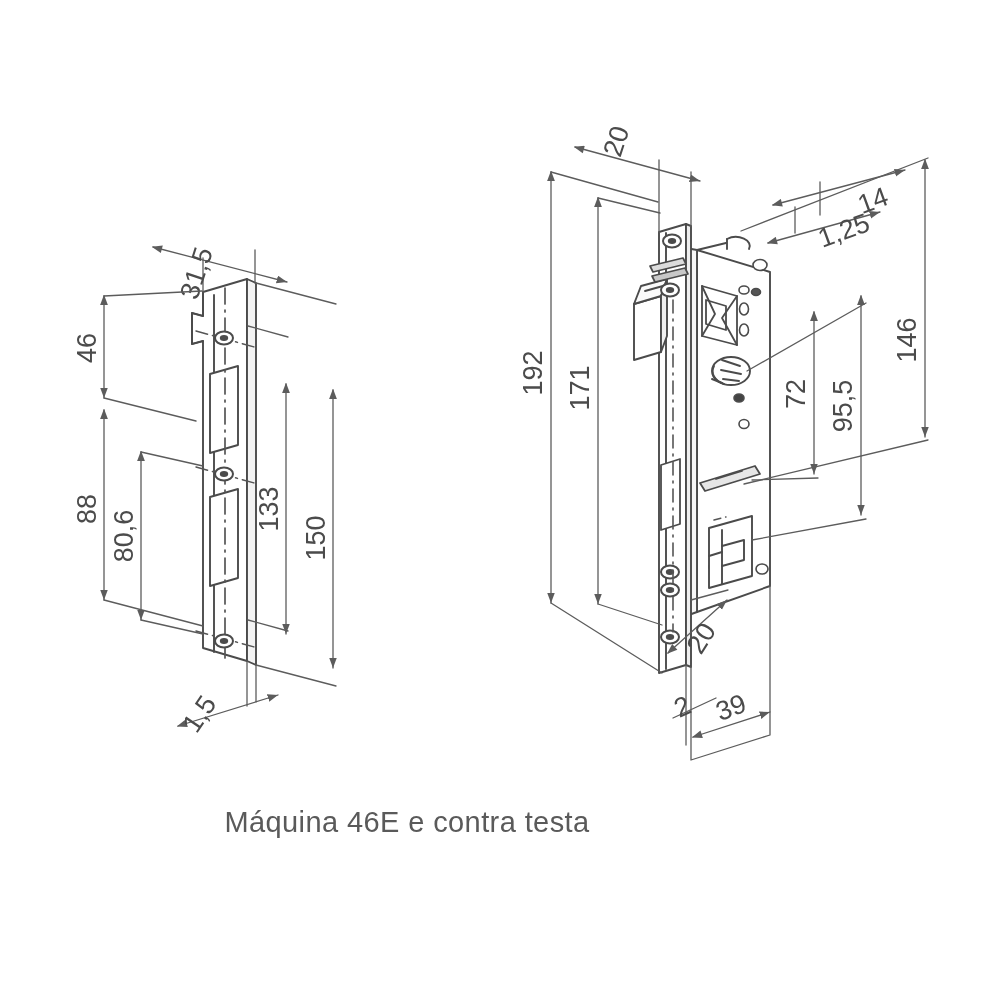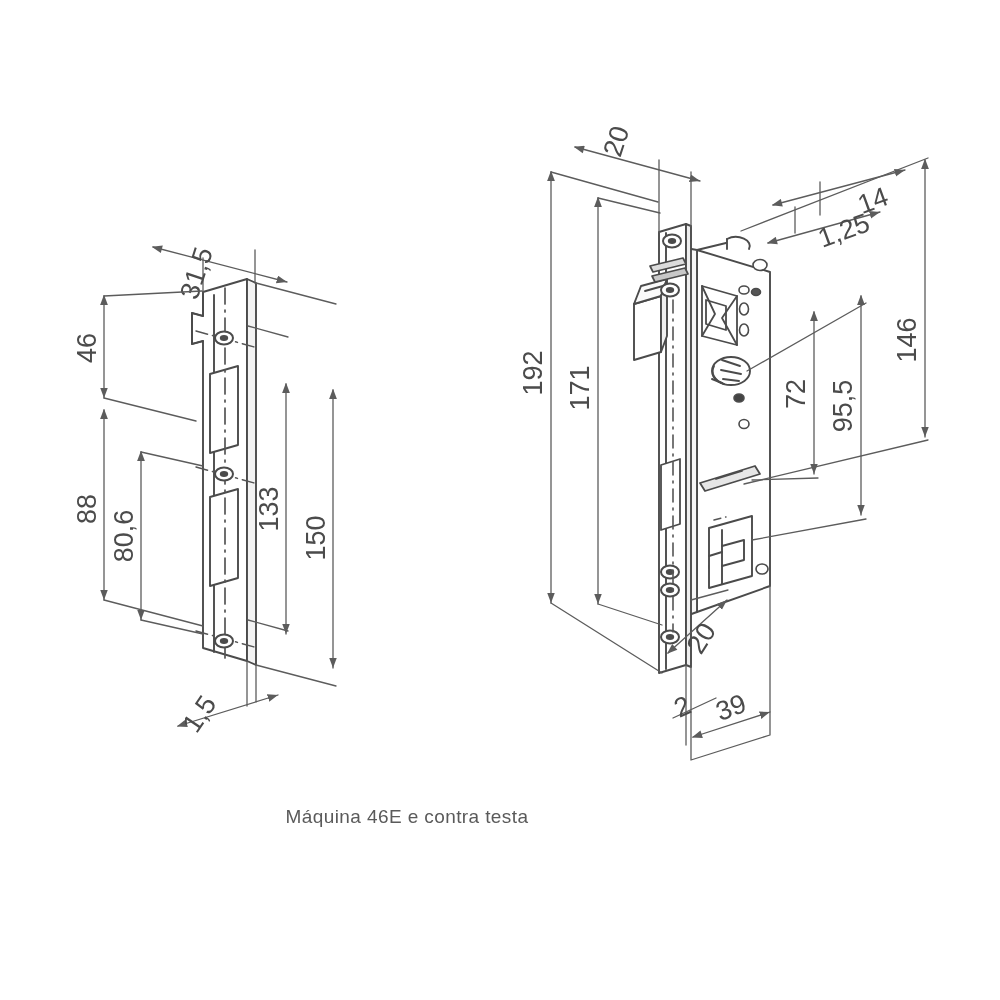--- a/index.html
+++ b/index.html
@@ -1,21 +1,21 @@
 <!DOCTYPE html>
 <html><head>
 <meta charset="utf-8">
 <style>
   html,body{margin:0;padding:0;background:#ffffff;}
   body{width:1000px;height:1000px;overflow:hidden;
        font-family:"Liberation Sans","DejaVu Sans",sans-serif;}
   #stage{position:relative;width:1000px;height:1000px;background:#fff;}
   #dwg{position:absolute;left:0;top:0;width:1000px;height:1000px;}
   #caption{position:absolute;left:0;top:806px;width:814px;text-align:center;
-           font-size:19px;color:#5a5a5a;letter-spacing:.4px;}
+           font-size:29px;color:#5a5a5a;letter-spacing:.4px;}
   .dimtxt{font-family:"Liberation Sans","DejaVu Sans",sans-serif;
           font-size:27px;fill:#4b4b4b;}
 </style>
 </head>
 <body>
 
 <div id="stage">
 
   <svg id="dwg" viewBox="0 0 1000 1000">
     <defs>

